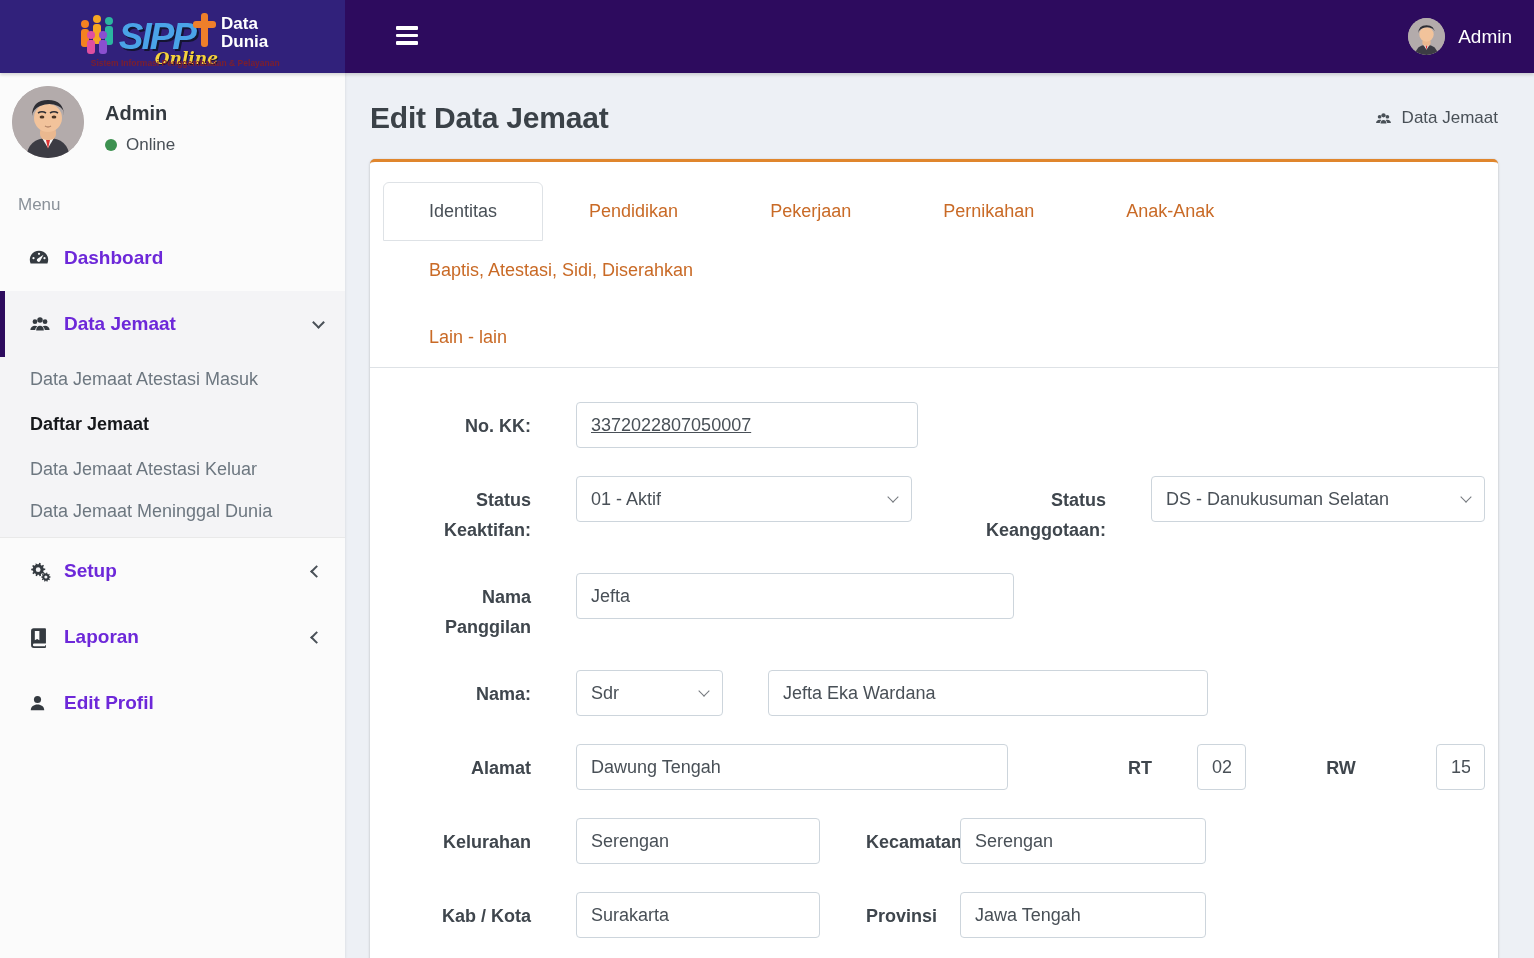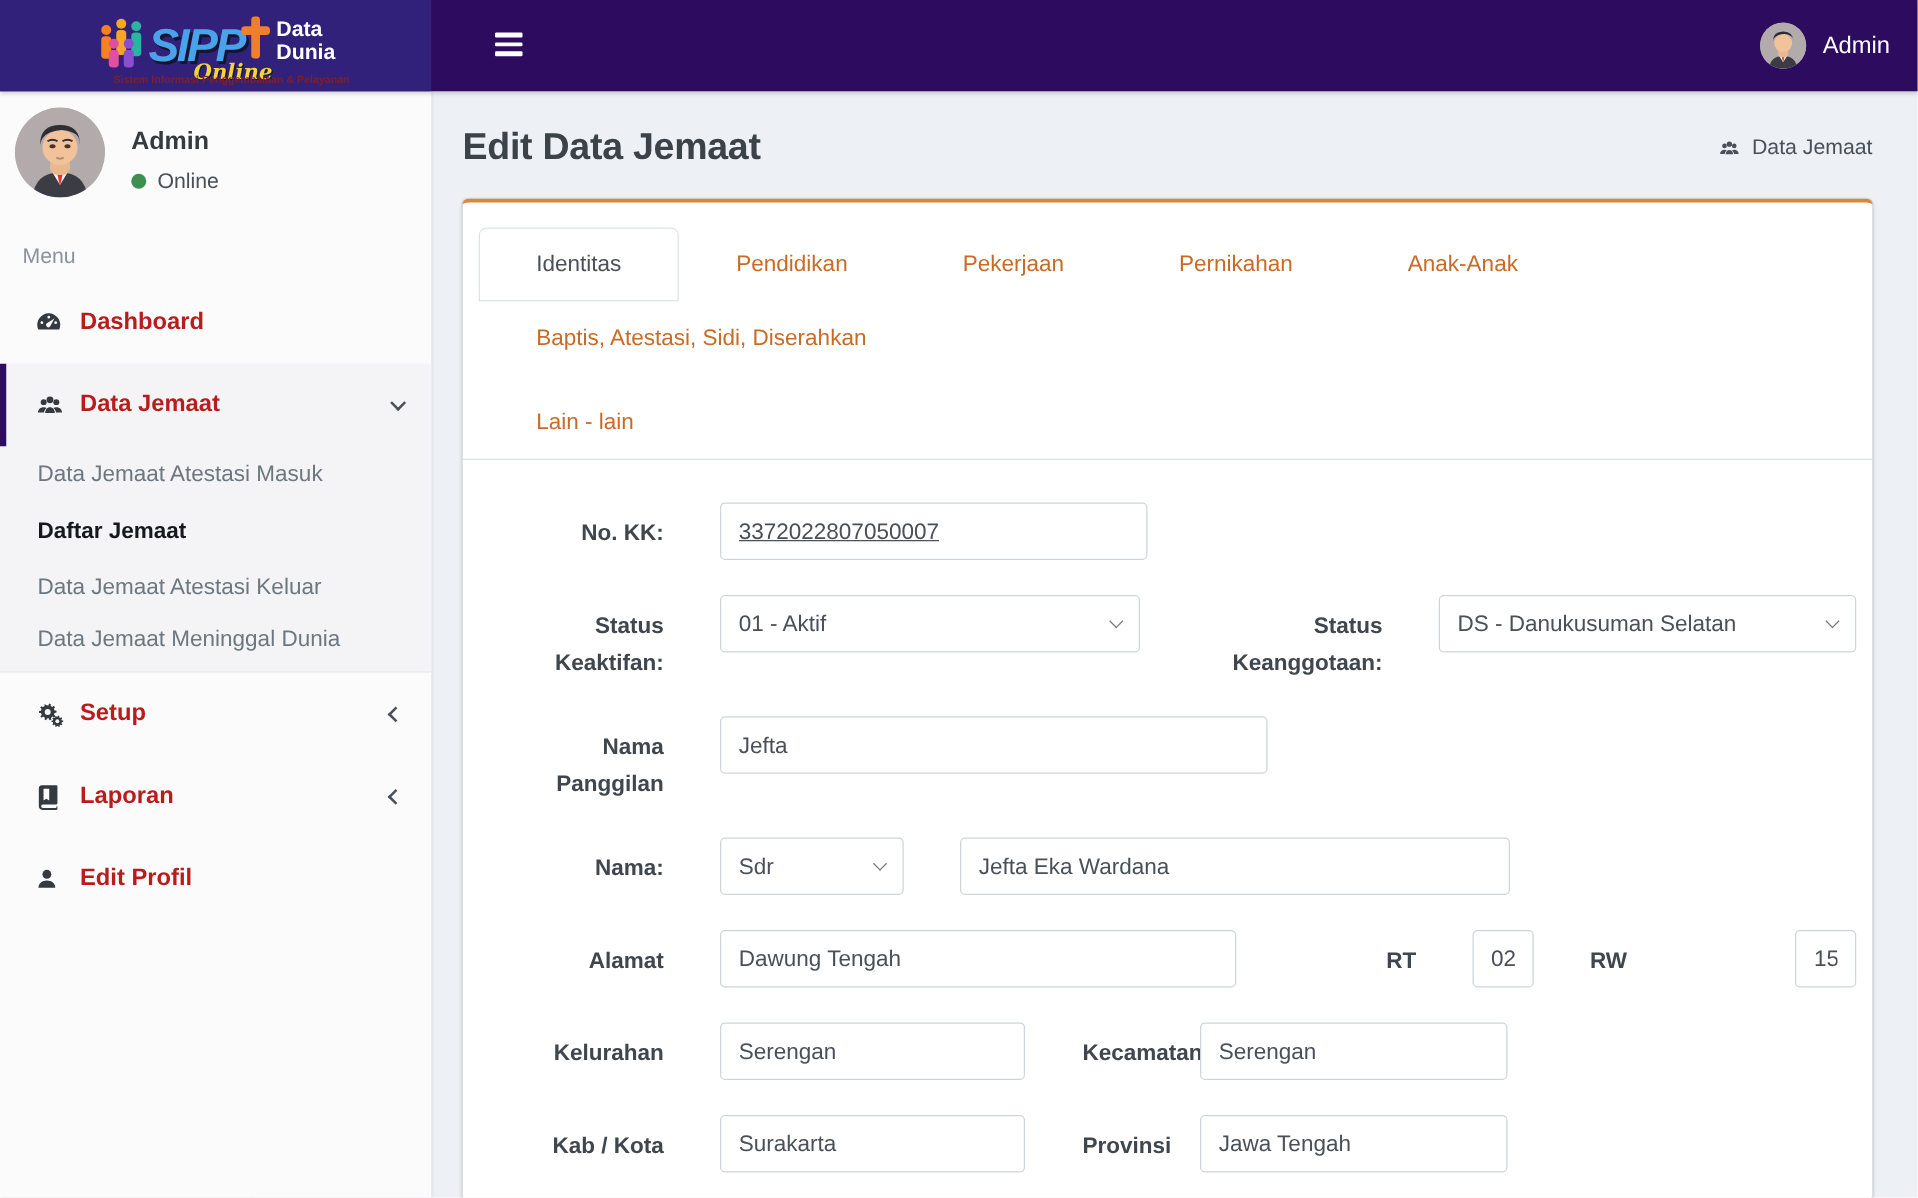--- a/index.html
+++ b/index.html
@@ -52,21 +52,21 @@
     box-shadow:1px 0 2px rgba(0,0,0,.06);
   }
   .user-panel { display:flex; gap:21px; padding:13px 12px 0 12px; }
   .user-panel .info { padding-top:16px; }
   .user-panel .uname { font-size:20px; font-weight:700; color:#343a40; }
   .user-panel .ustatus { display:flex; align-items:center; gap:9px; margin-top:10px; font-size:17px; color:#495057; }
   .dot { width:12px; height:12px; border-radius:50%; background:#3d9150; }
   .menu-label { margin:37px 0 10px 18px; font-size:17px; color:#8a9199; }
   .nav-item {
     display:flex; align-items:center; height:66px; padding:0 22px 0 28px;
-    font-size:19px; font-weight:700; color:#b91c1c; cursor:pointer;
+    font-size:19px; font-weight:700; color:#6d28d9; cursor:pointer;
   }
   .nav-item .icon { width:36px; flex:none; display:flex; align-items:center; color:#343a40; }
   .nav-item .grow { flex:1; }
   .active-block { background:#f4f4f6; border-bottom:1px solid #e9e9e9; }
   .active-block .parent { border-left:5px solid #2d0b5e; padding-left:23px; }
   .sub-item {
     height:45px; display:flex; align-items:center; padding-left:30px;
     font-size:18px; color:#6d7780; cursor:pointer;
   }
   .sub-item.current { color:#16181b; font-weight:700; }
@@ -99,21 +99,21 @@
   .mcol { width:194px; flex:none; text-align:right; margin-right:45px; }
   .flabel.midnarrow { width:132px; margin-left:auto; }
   input.ctrl, .selectbox {
     height:46px; border:1px solid #cdd5dc; border-radius:4px; background:#fff;
     font-family:"Liberation Sans", sans-serif; font-size:18px; color:#495057;
   }
   input.ctrl { padding:0 14px; outline:none; }
   .selectbox { display:flex; align-items:center; justify-content:space-between; padding:0 14px; cursor:pointer; }
   .caret { width:8px; height:8px; border-right:1.6px solid #75797e; border-bottom:1.6px solid #75797e; transform:rotate(45deg); margin-top:-4px; flex:none; }
   .rtl-label { width:99px; flex:none; text-align:right; margin-right:45px; margin-left:45px; }
-  .rtl-label2 { width:100px; flex:none; text-align:left; margin-right:64px; }
+  .rtl-label2 { width:100px; flex:none; text-align:center; margin-right:45px; }
   .cliplabel { flex:none; overflow:hidden; white-space:nowrap; margin-left:46px; }
   .w-kk { width:342px;text-decoration:underline; } .w-sel { width:342px; } .w-sel2 { width:340px; }
   .w-title { width:147px; margin-right:45px; } .w-name { width:440px; }
   .w-pang { width:438px; } .w-alamat { width:437px; } .w-tiny { width:49px; padding:0 12px; }
   .w-half { width:244px; } .w-half2 { width:246px; }
   svg { display:block; }
 </style>
 </head>
 <body>
 

